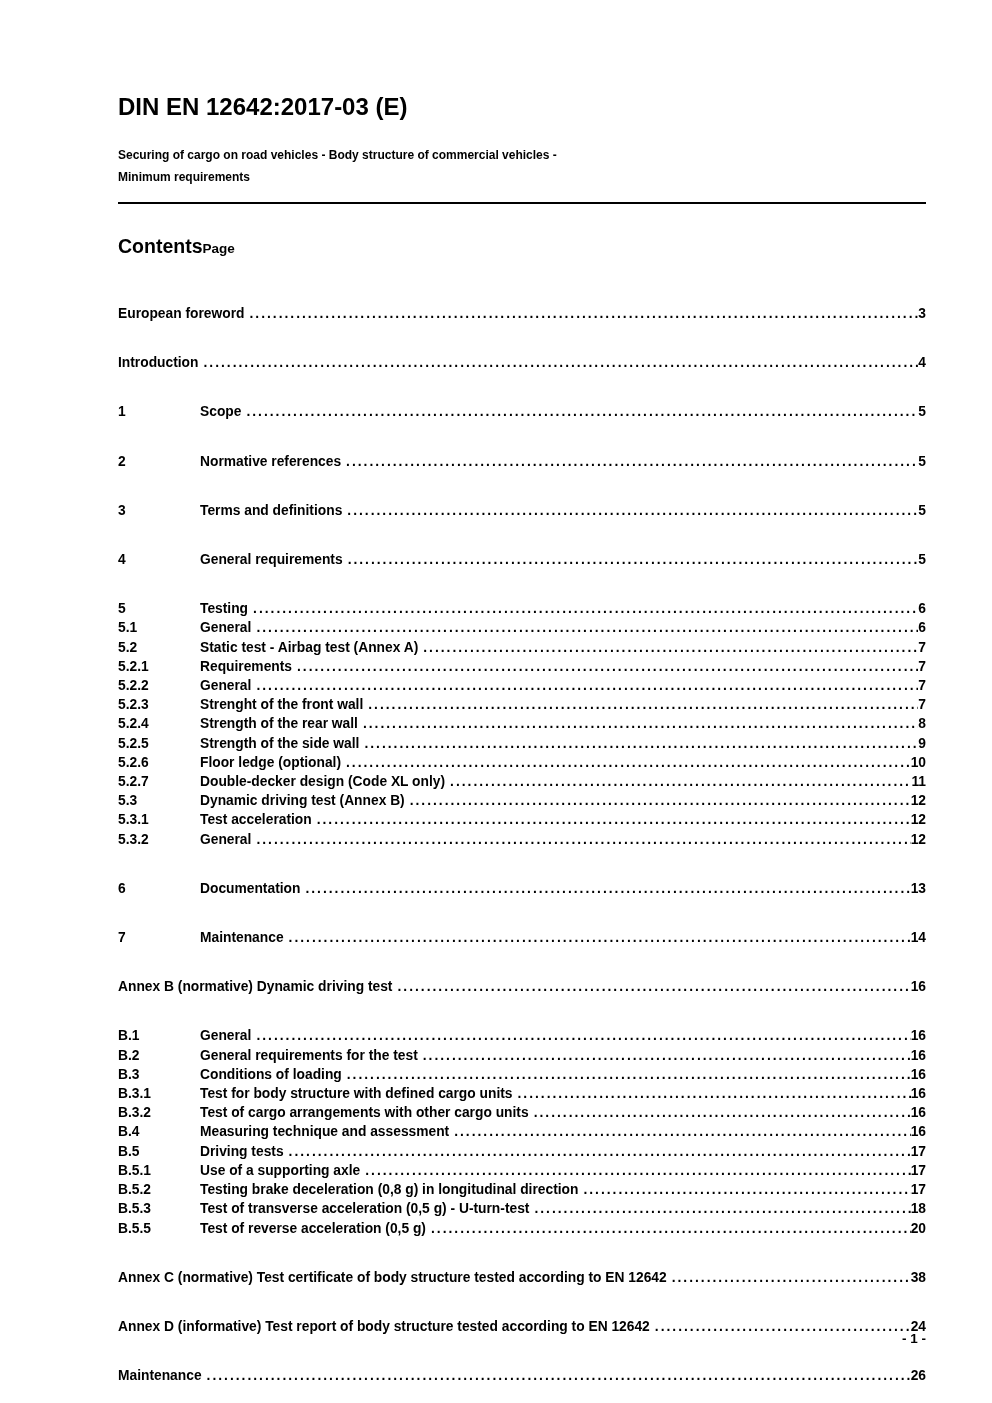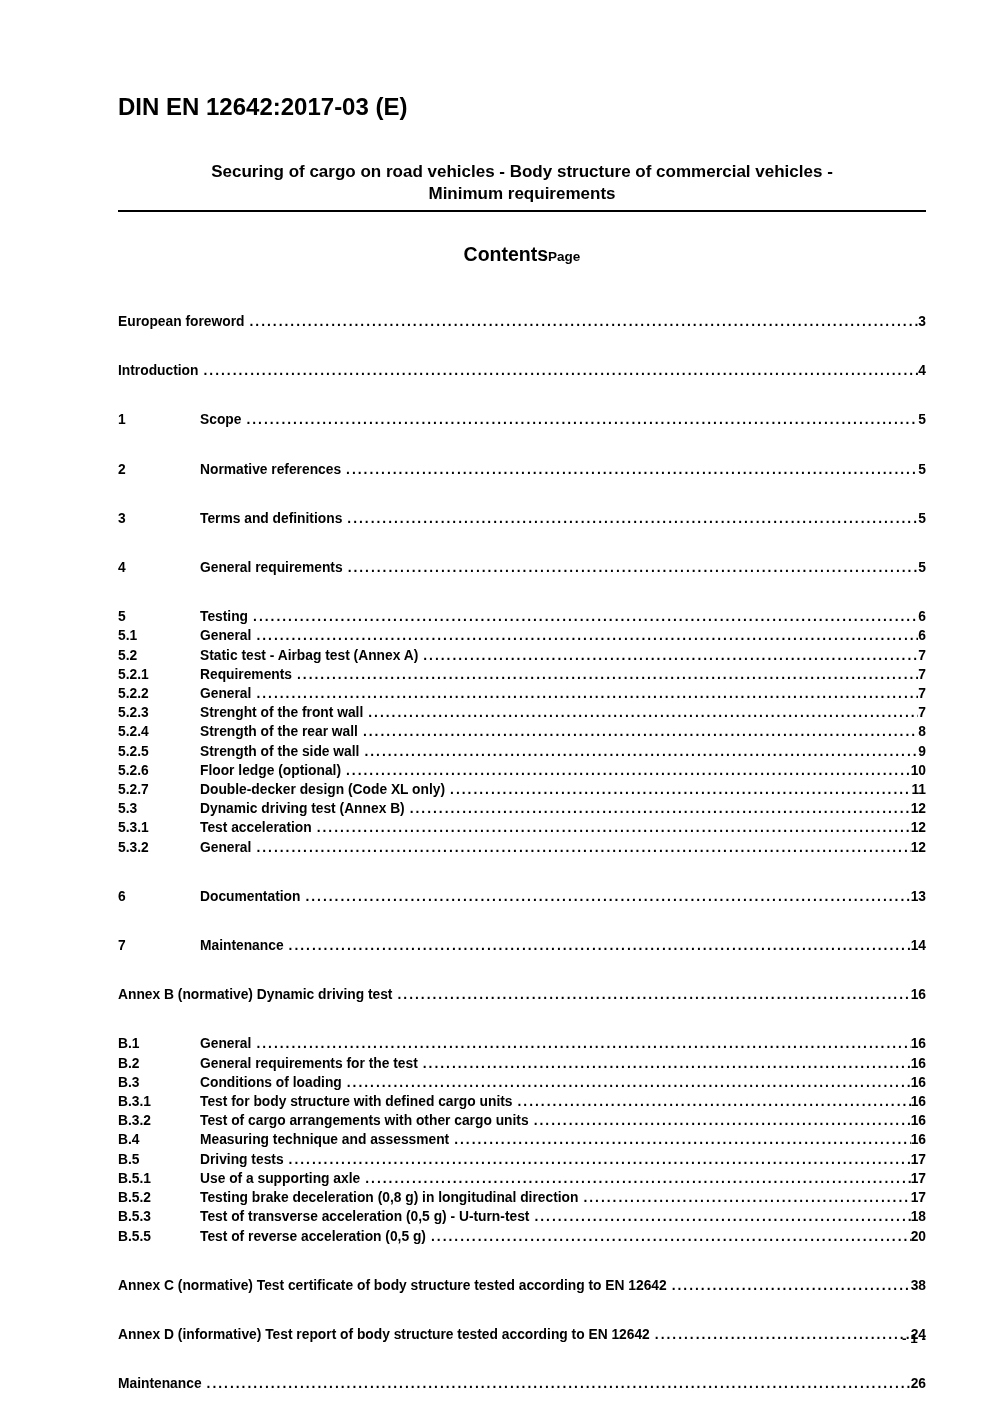--- a/index.html
+++ b/index.html
@@ -14,32 +14,31 @@
     font-weight: bold;
     overflow: hidden;
   }
   .content {
     padding: 93px 66px 0 118px;
   }
   .doc-title {
     font-size: 24px;
     line-height: 28px;
     letter-spacing: 0px;
-    margin-bottom: 40px;
+    margin-bottom: 24px;
   }
   .doc-subtitle {
-    font-size: 17px;
+    font-size: 12px;
     line-height: 21.5px;
-    padding-bottom: 6px;
+    padding-bottom: 14px;
     border-bottom: 2px solid #000000;
-    text-align: center;
   }
   .contents-bar {
     display: flex;
-    justify-content: center;
+    justify-content: flex-start;
     align-items: baseline;
     margin-top: 31px;
     margin-bottom: 46px;
   }
   .contents-heading { font-size: 19.5px; }
   .page-label { font-size: 13.5px; }
   .toc { font-size: 13.8px; }
   .toc-row {
     display: flex;
     align-items: flex-start;

